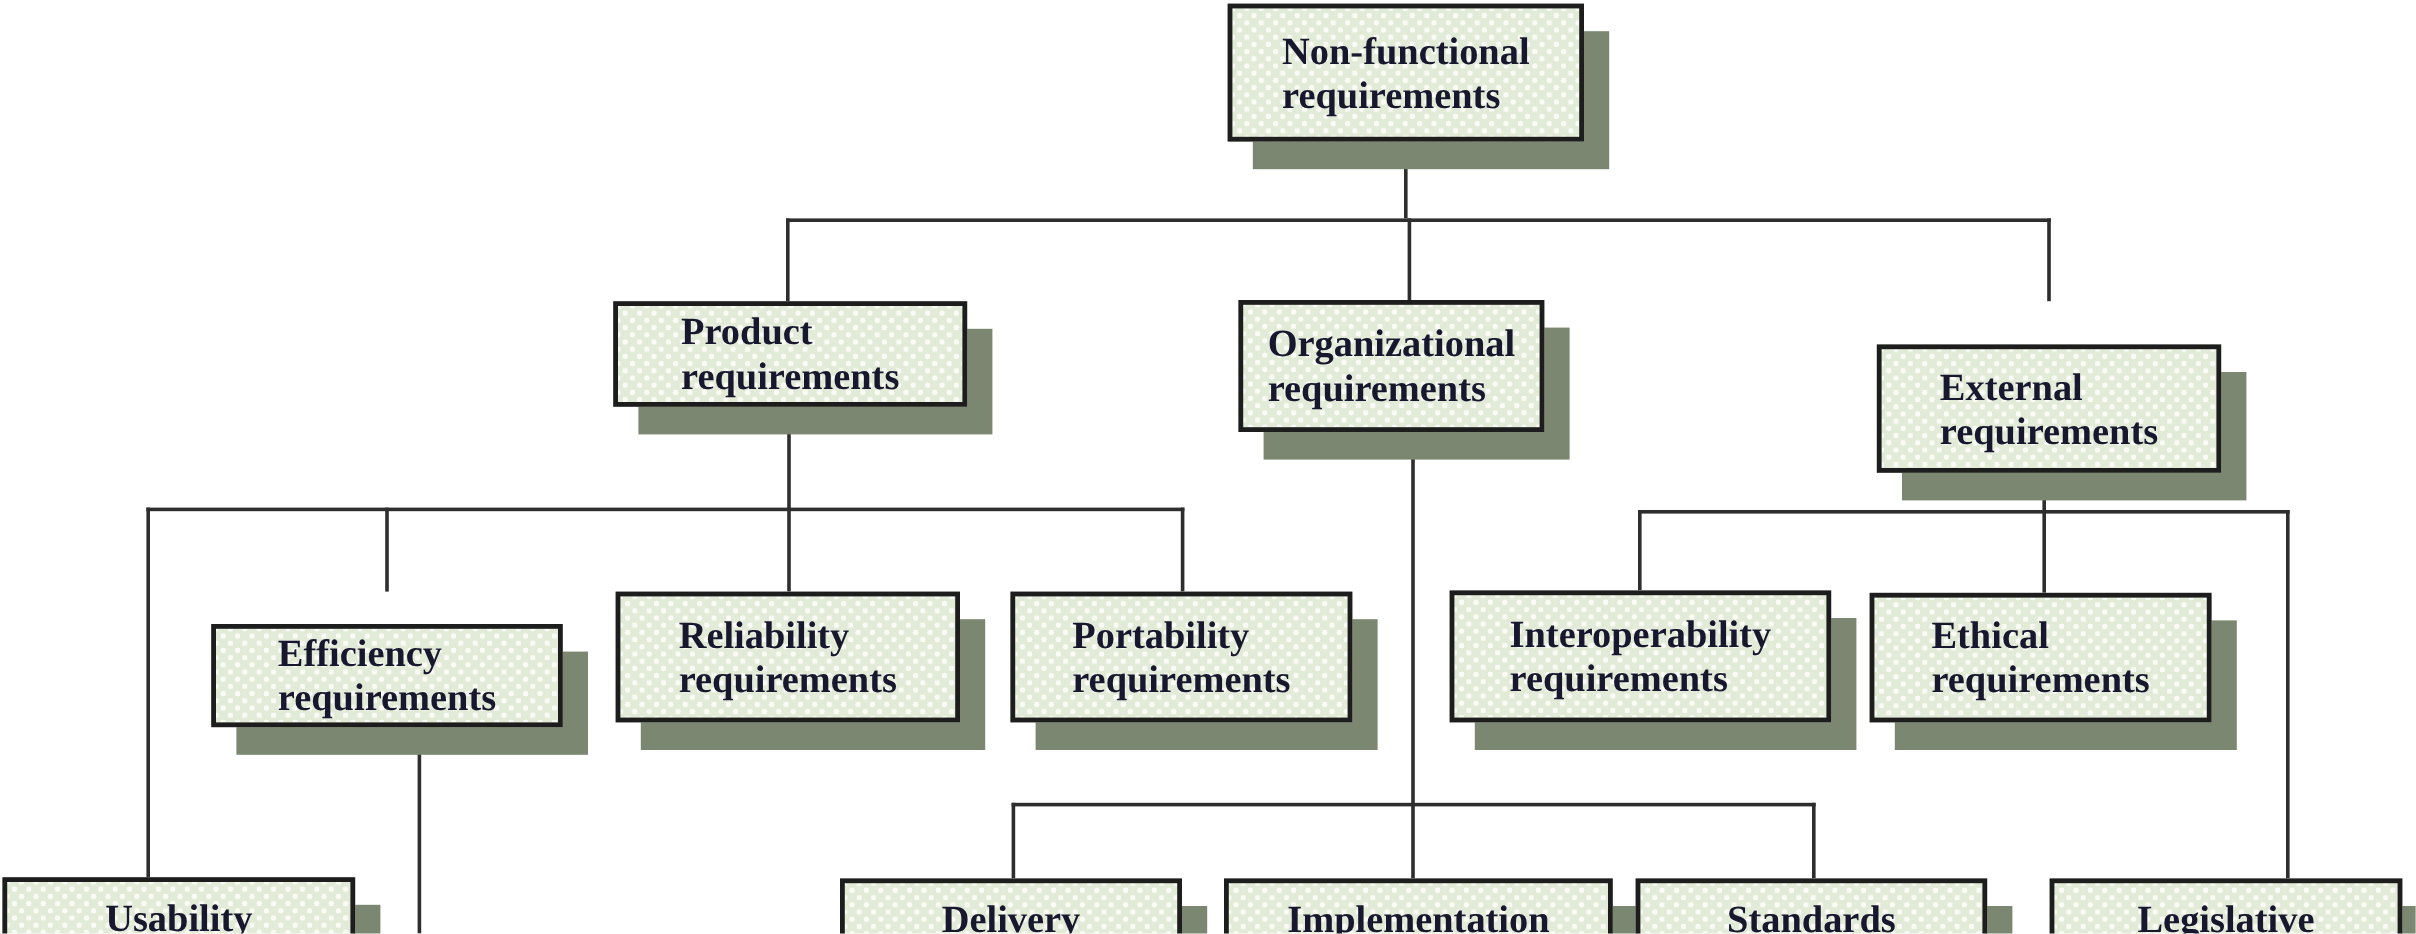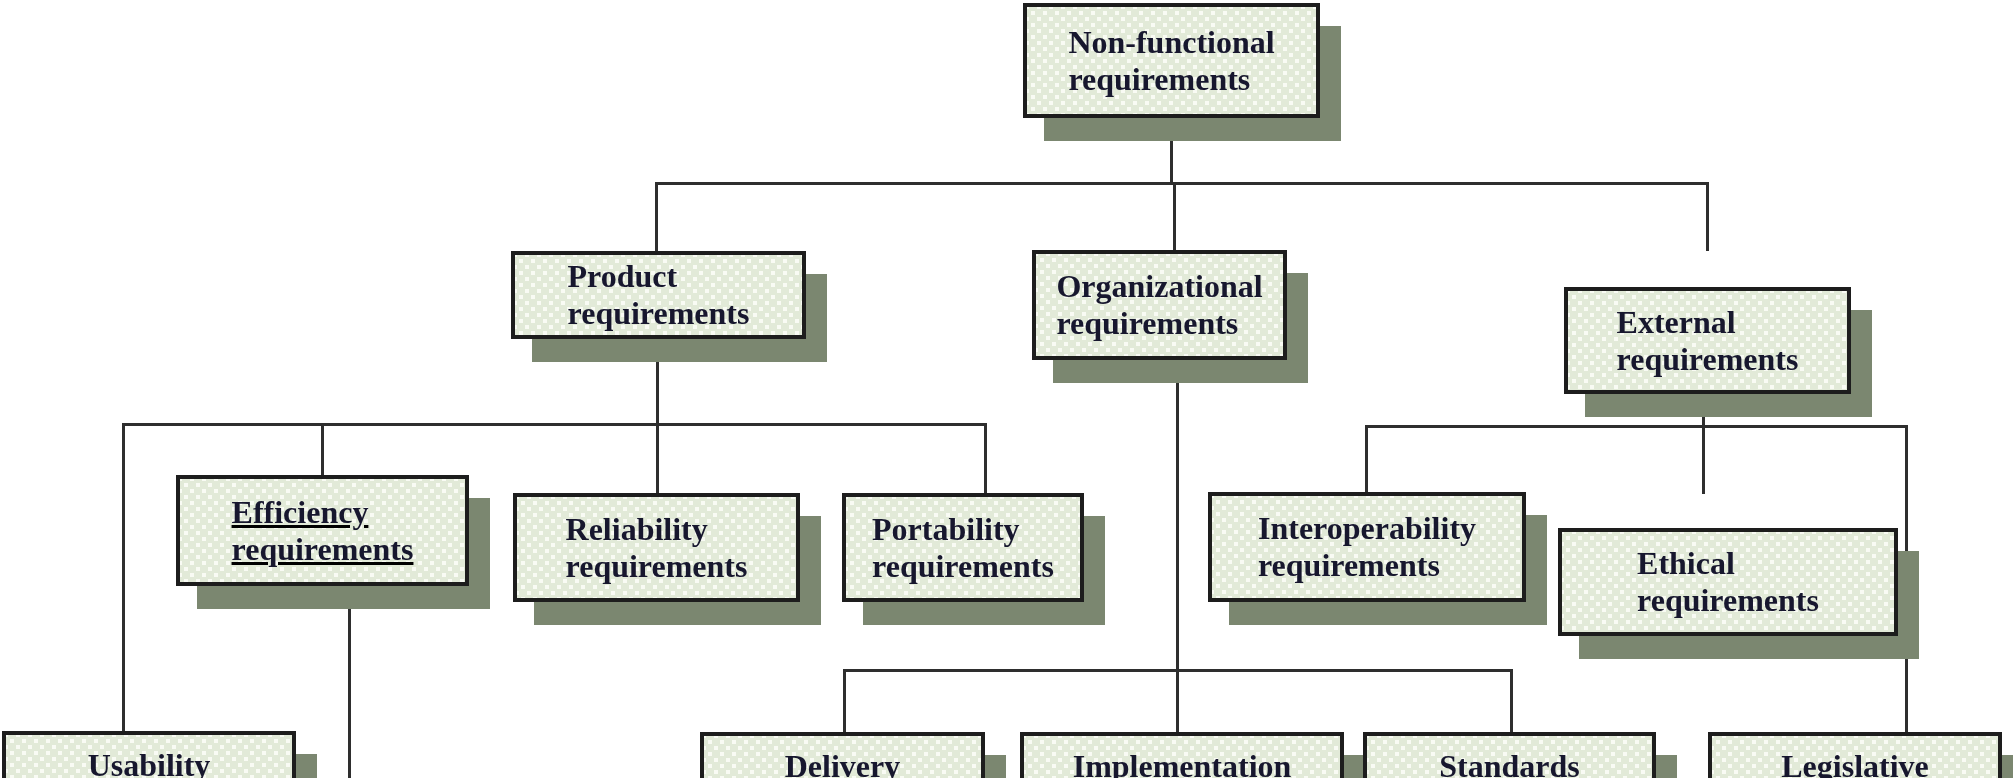--- a/index.html
+++ b/index.html
@@ -94,37 +94,37 @@
   </div>
   <div class="box" style="left:1032px;top:250px;width:255px;height:110px;">
     <span class="lbl">Organizational
 requirements</span>
   </div>
   <div class="box" style="left:1564px;top:251px;width:287px;height:107px;margin-top:36px;">
     <span class="lbl">External
 requirements</span>
   </div>
 
-  <div class="box" style="left:176px;top:475px;width:293px;height:111px;text-decoration:underline;">
+  <div class="box" style="left:176px;top:520px;width:293px;height:86px;">
     <span class="lbl">Efficiency
 requirements</span>
   </div>
   <div class="box" style="left:513px;top:493px;width:287px;height:109px;">
     <span class="lbl">Reliability
 requirements</span>
   </div>
-  <div class="box" style="left:842px;top:493px;width:242px;height:109px;">
+  <div class="box" style="left:842px;top:493px;width:285px;height:109px;">
     <span class="lbl">Portability
 requirements</span>
   </div>
   <div class="box" style="left:1208px;top:492px;width:318px;height:110px;">
     <span class="lbl">Interoperability
 requirements</span>
   </div>
-  <div class="box" style="left:1558px;top:494px;width:340px;height:108px;margin-top:34px;">
+  <div class="box" style="left:1558px;top:494px;width:285px;height:108px;">
     <span class="lbl">Ethical
 requirements</span>
   </div>
 
   <div class="box cut" style="left:2px;top:731px;width:294px;height:107px;">
     <span class="lbl">Usability</span>
   </div>
   <div class="box cut" style="left:700px;top:732px;width:285px;height:107px;">
     <span class="lbl">Delivery</span>
   </div>

